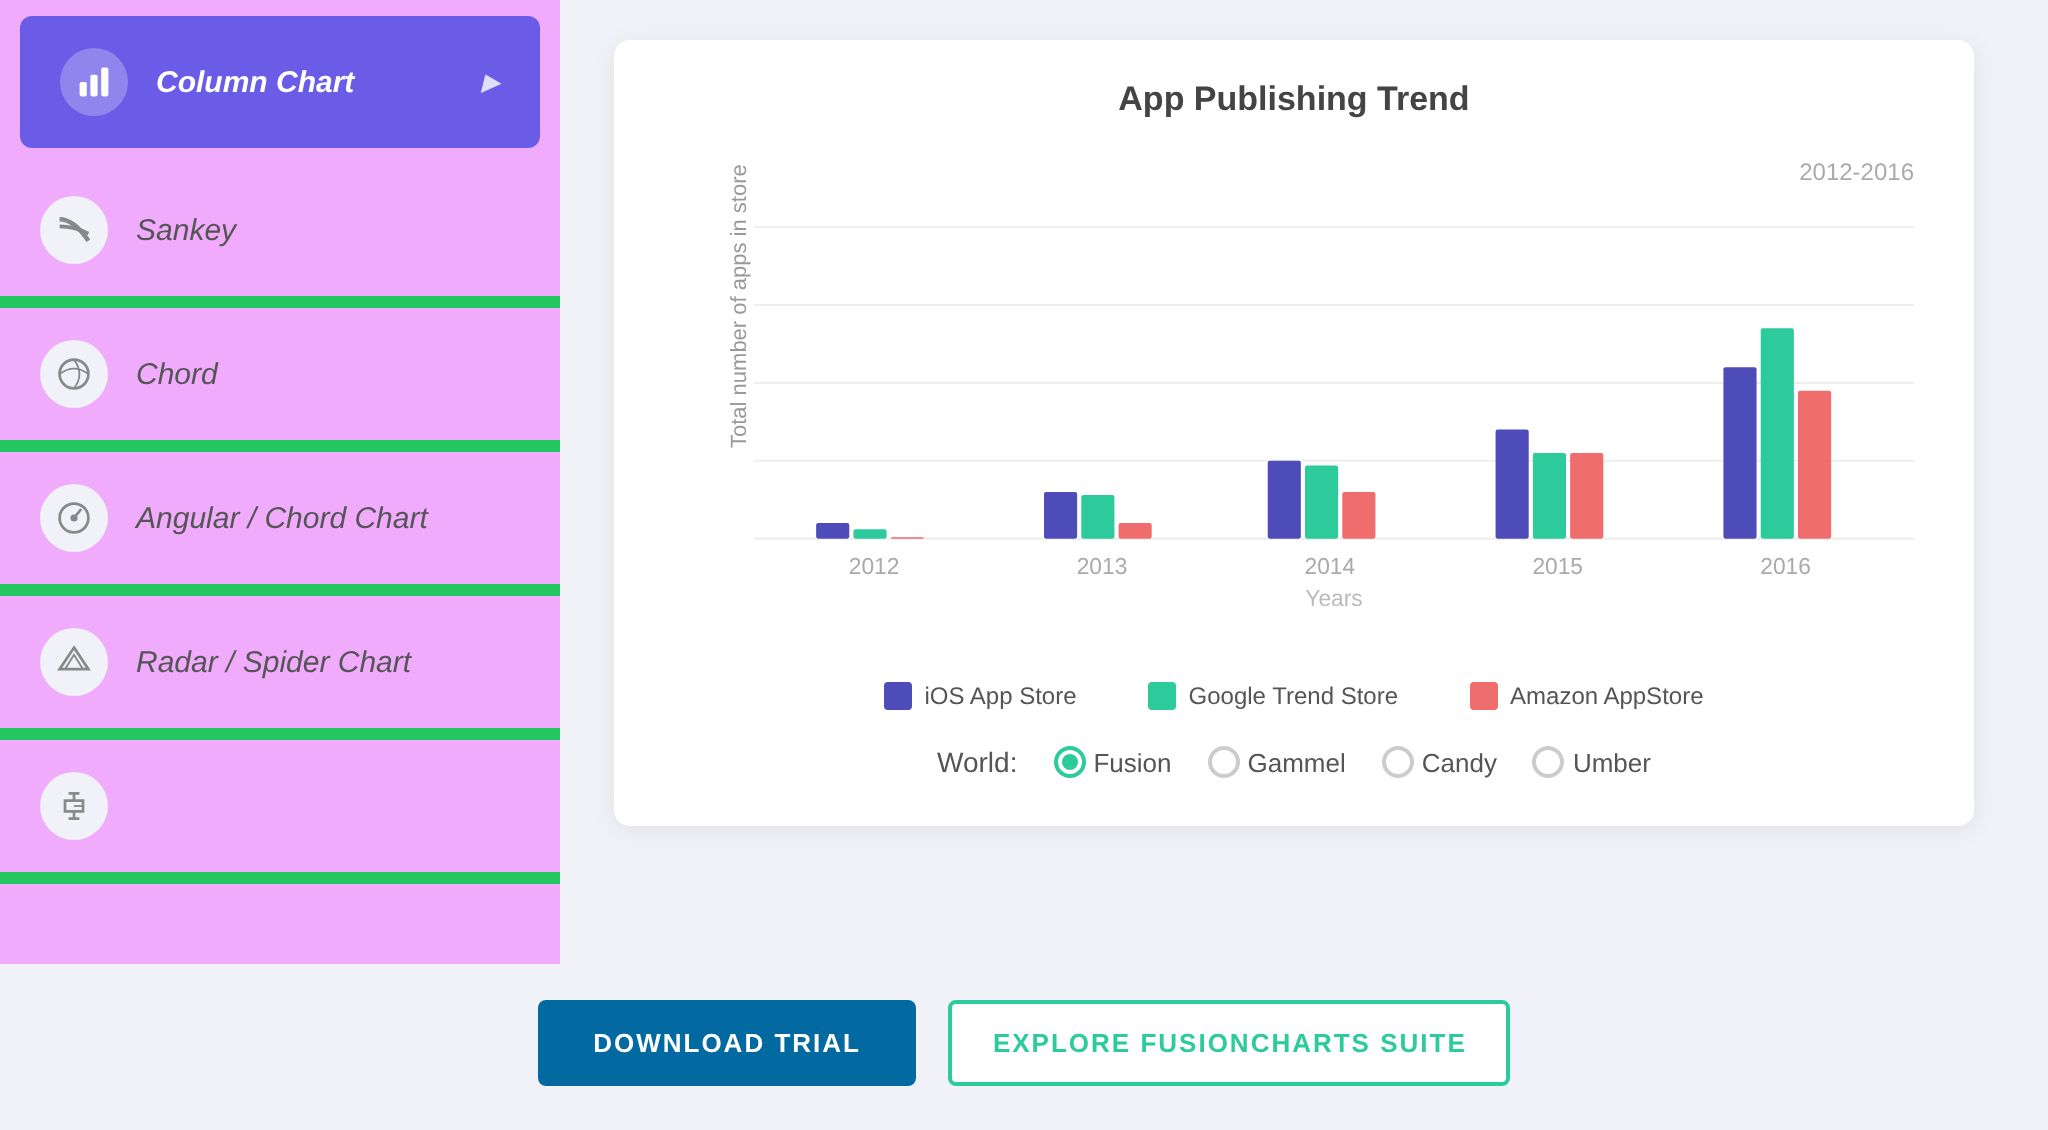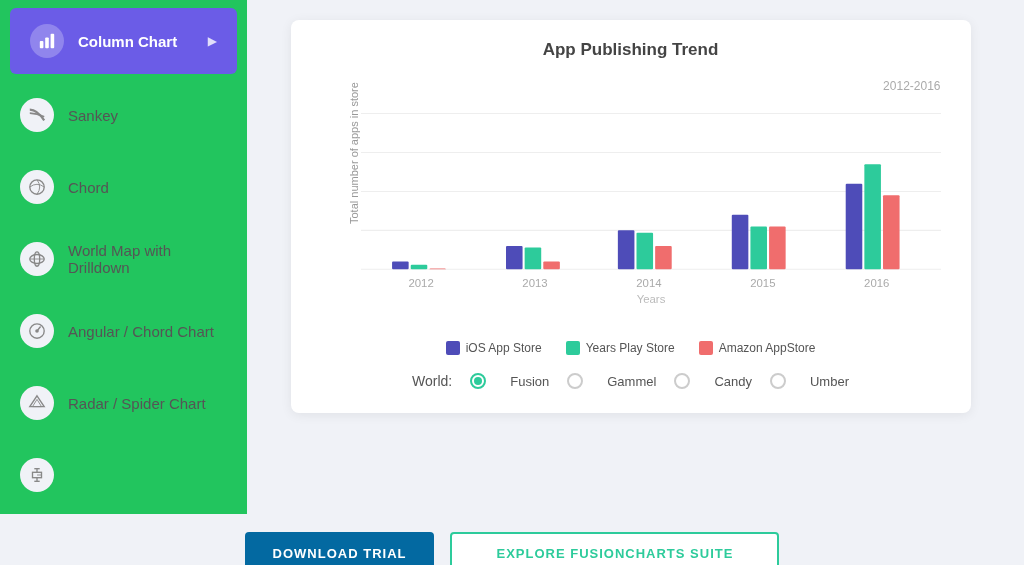--- a/index.html
+++ b/index.html
@@ -10,24 +10,25 @@
       display: flex;
       flex-direction: column;
     }
     .main-layout {
       display: flex;
       flex: 1;
       min-height: 480px;
     }
     
     .sidebar {
-      width: 247px;
-      background: #22c55e;
+      width: 280px;
+      background: #f0abfc;
       padding: 0;
       flex-shrink: 0;
+      font-style: italic;
     }
     .sidebar-item {
       display: flex;
       align-items: center;
       padding: 16px 20px;
       cursor: pointer;
       gap: 14px;
       border-bottom: 6px solid #22c55e;
     }
     .sidebar-item.active {
@@ -116,21 +117,21 @@
     }
     
     .chart-svg {
       width: 100%;
       height: 100%;
     }
     
     .legend {
       display: flex;
       justify-content: center;
-      gap: 24px;
+      gap: 36px;
       margin-top: 8px;
       flex-wrap: wrap;
     }
     .legend-item {
       display: flex;
       align-items: center;
       gap: 6px;
       font-size: 12px;
       color: #555;
     }
@@ -150,21 +151,21 @@
       margin-bottom: 4px;
     }
     .themes-label {
       font-size: 14px;
       color: #555;
       font-weight: 500;
     }
     .theme-option {
       display: flex;
       align-items: center;
-      gap: 24px;
+      gap: 4px;
       font-size: 13px;
       color: #555;
       cursor: pointer;
     }
     .radio-outer {
       width: 16px;
       height: 16px;
       border-radius: 50%;
       border: 2px solid #ccc;
       display: flex;
@@ -196,21 +197,21 @@
       font-weight: 700;
       letter-spacing: 1px;
       border-radius: 4px;
       cursor: pointer;
       text-transform: uppercase;
     }
     .btn-explore {
       background: #fff;
       color: #2dcb9b;
       border: 2px solid #2dcb9b;
-      padding: 12px 44px;
+      padding: 12px 20px;
       font-size: 13px;
       font-weight: 700;
       letter-spacing: 1px;
       border-radius: 4px;
       cursor: pointer;
       text-transform: uppercase;
     }
   </style>
 </head>
 <body>
@@ -245,30 +246,20 @@
       <div class="icon-circle">
         <svg width="18" height="18" viewBox="0 0 20 20" fill="none">
           <circle cx="10" cy="10" r="8" stroke="#888" stroke-width="1.5" fill="none"></circle>
           <path d="M10 2 Q16 10 10 18" stroke="#888" stroke-width="1" fill="none"></path>
           <path d="M2 10 Q10 4 18 10" stroke="#888" stroke-width="1" fill="none"></path>
         </svg>
       </div>
       <span class="sidebar-label">Chord</span>
     </div>
 
-    <div class="sidebar-item">
-      <div class="icon-circle">
-        <svg width="18" height="18" viewBox="0 0 20 20" fill="none">
-          <ellipse cx="10" cy="10" rx="8" ry="5" stroke="#888" stroke-width="1.5" fill="none"></ellipse>
-          <ellipse cx="10" cy="10" rx="3" ry="8" stroke="#888" stroke-width="1.5" fill="none"></ellipse>
-          <line x1="2" y1="10" x2="18" y2="10" stroke="#888" stroke-width="1"></line>
-        </svg>
-      </div>
-      <span class="sidebar-label">World Map with Drilldown</span>
-    </div>
 
     <div class="sidebar-item">
       <div class="icon-circle">
         <svg width="18" height="18" viewBox="0 0 20 20" fill="none">
           <circle cx="10" cy="10" r="8" stroke="#888" stroke-width="1.5" fill="none"></circle>
           <circle cx="10" cy="10" r="2" fill="#888"></circle>
           <line x1="10" y1="10" x2="14" y2="5" stroke="#888" stroke-width="1.5"></line>
         </svg>
       </div>
       <span class="sidebar-label">Angular / Chord Chart</span>
@@ -361,21 +352,21 @@
         </div>
       </div>
 
       <div class="legend">
         <div class="legend-item">
           <div class="legend-dot" style="background:#4e4cb8;"></div>
           <span>iOS App Store</span>
         </div>
         <div class="legend-item">
           <div class="legend-dot" style="background:#2dcb9b;"></div>
-          <span>Years Play Store</span>
+          <span>Google Trend Store</span>
         </div>
         <div class="legend-item">
           <div class="legend-dot" style="background:#f06d6d;"></div>
           <span>Amazon AppStore</span>
         </div>
       </div>
 
       <div class="themes-row">
         <span class="themes-label">World:</span>
 

